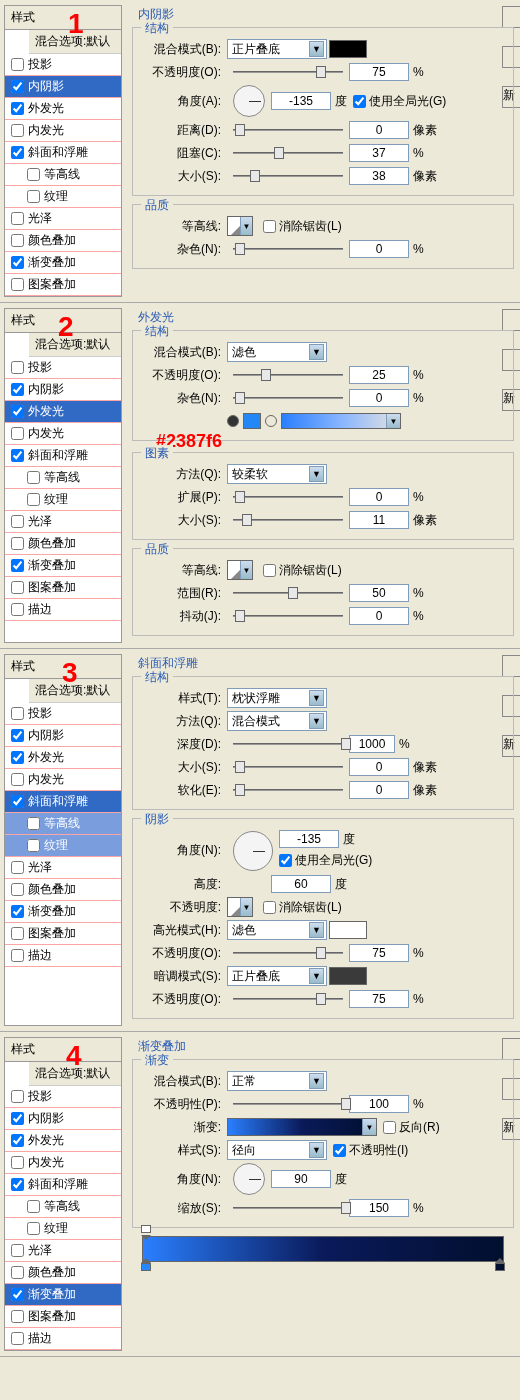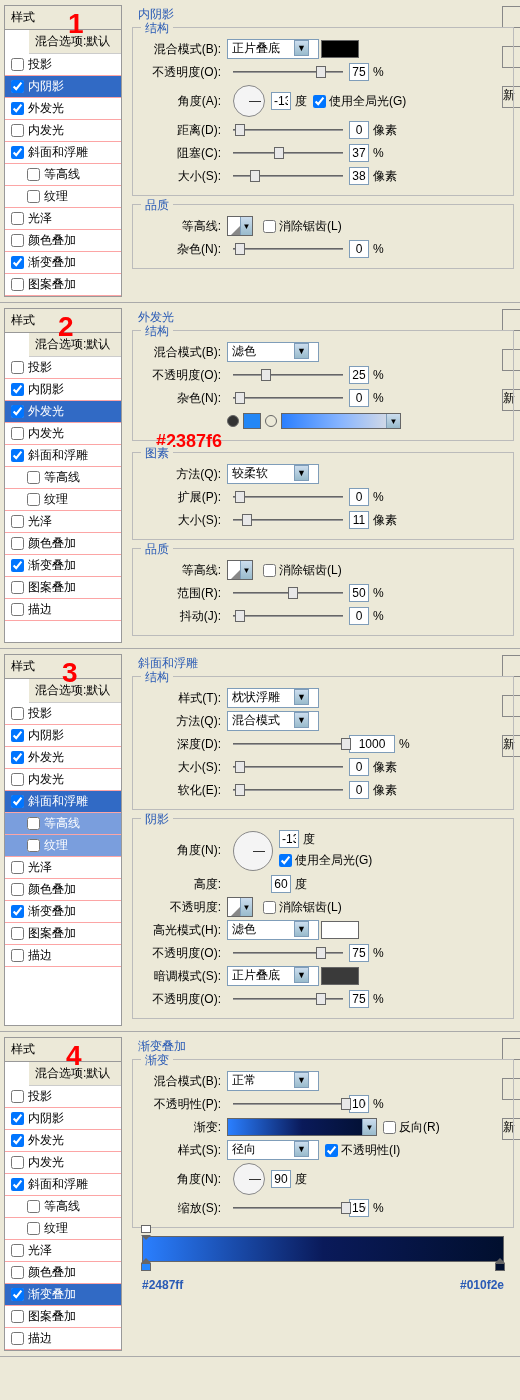--- a/index.html
+++ b/index.html
@@ -13,27 +13,27 @@
 .sidebar-item { display: flex; align-items: center; padding: 2px 6px; border-bottom: 1px solid #fca5a5; cursor: pointer; }
 .sidebar-item.sel { background: #316ac5; color: #fff; }
 .sidebar-item.sub-sel { background: #7a9edd; color: #fff; }
 .sidebar-item input { margin-right: 4px; }
 .indent { padding-left: 22px; }
 .main { flex: 1; padding: 4px 6px; }
 .fieldset { border: 1px solid #bbb; padding: 8px 10px 6px; margin-bottom: 8px; position: relative; }
 .legend { position: absolute; top: -8px; left: 8px; background: #ece9d8; padding: 0 4px; color: #2a5bb5; }
 .row { display: flex; align-items: center; margin: 3px 0; min-height: 20px; }
 .label { width: 78px; text-align: right; margin-right: 6px; }
-.select { border: 1px solid #7f9db9; background: #fff; height: 20px; width: 92px; display: inline-flex; align-items: flex-start; justify-content: space-between; padding: 0 9px 0 4px; }
+.select { border: 1px solid #7f9db9; background: #fff; height: 20px; width: 100px; display: inline-flex; align-items: center; justify-content: space-between; padding: 0 2px 0 4px; }
 .select .arrow { background: linear-gradient(#cde, #9bc); width: 15px; height: 16px; display: inline-flex; align-items: center; justify-content: center; font-size: 9px; border: 1px solid #7f9db9; }
 .swatch { width: 38px; height: 18px; border: 1px solid #666; margin-left: 2px; }
 .slider { flex: 1; height: 16px; position: relative; margin: 0 6px; max-width: 110px; }
 .slider-track { position: absolute; top: 7px; left: 0; right: 0; height: 2px; background: #999; border-top: 1px solid #666; }
 .slider-thumb { position: absolute; top: 2px; width: 10px; height: 12px; background: #e8e8e8; border: 1px solid #666; }
-.num-input { width: 20px; height: 18px; border: 1px solid #7f9db9; background: #fff; text-align: center; padding: 0 2px; }
+.num-input { width: 60px; height: 18px; border: 1px solid #7f9db9; background: #fff; text-align: center; padding: 0 2px; }
 .unit { margin-left: 4px; }
 .angle-dial { width: 32px; height: 32px; border: 1px solid #888; border-radius: 50%; background: #f4f4f4; margin: 0 6px; position: relative; }
 .angle-dial::after { content: ''; position: absolute; width: 12px; height: 1px; background: #333; top: 50%; left: 50%; transform-origin: left; }
 .cb { display: inline-flex; align-items: center; margin-left: 6px; }
 .cb input { margin-right: 3px; }
 .contour-sw { width: 26px; height: 20px; border: 1px solid #666; background: linear-gradient(135deg, #fff 48%, #888 52%); margin-right: 4px; display: inline-flex; }
 .contour-sw .arrow { width: 12px; background: linear-gradient(#cde,#9bc); border-left: 1px solid #7f9db9; font-size: 8px; align-self: stretch; display: flex; align-items: center; justify-content: center; margin-left: auto; }
 .radio { display: inline-flex; align-items: center; margin-right: 10px; }
 .radio input { margin-right: 3px; }
 .color-note { position: absolute; font-size: 18px; font-weight: bold; color: #ff0000; }
@@ -652,20 +652,16 @@
               <div class="sq" style="background: rgb(36, 135, 255);"></div>
             </div>
             <div class="grad-stop" style="right:-2px;">
               <div class="sq" style="background: rgb(1, 15, 46);"></div>
             </div>
             <div style="position:absolute;top:-12px;left:-2px;width:10px;height:10px;">
               <div style="border-left:5px solid transparent;border-right:5px solid transparent;border-top:5px solid #666;position:absolute;bottom:-5px;"></div>
               <div style="width:10px;height:8px;border:1px solid #666;background:#fff;"></div>
             </div>
           </div>
-          <div class="grad-labels">
-            <span>#2487ff</span>
-            <span>#010f2e</span>
-          </div>
         </div>
       </div>
     </div>
   </div>
 
 </body></html>

